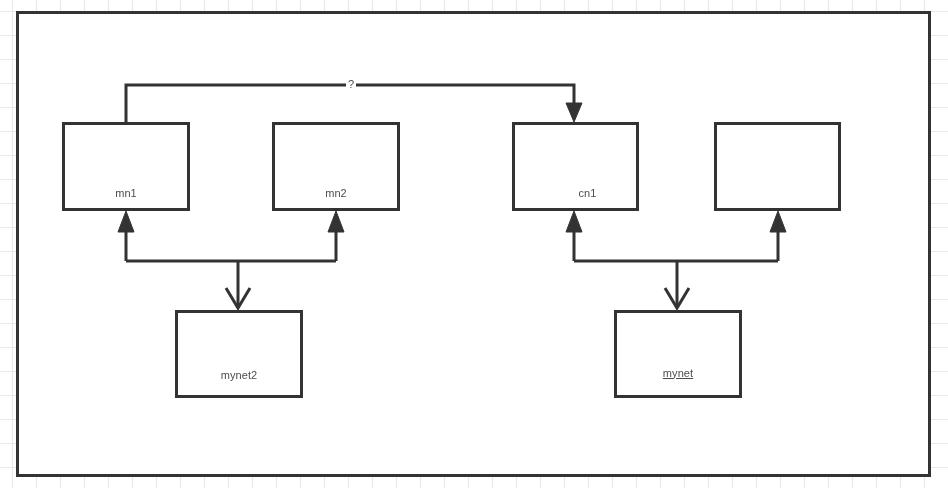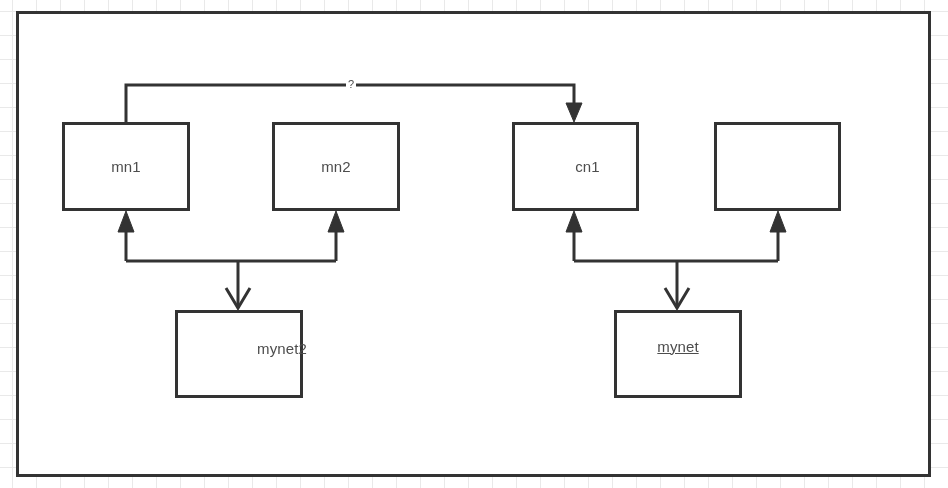--- a/index.html
+++ b/index.html
@@ -30,25 +30,26 @@
     width: 948px;
     height: 488px;
   }
   .node-label {
     position: absolute;
     display: flex;
     align-items: center;
     justify-content: center;
     color: #4d4d4d;
     font-family: "Liberation Sans", sans-serif;
-    font-size: 15px;
+    font-size: 11px;
     line-height: 1;
     letter-spacing: 0.1px;
     pointer-events: none;
     white-space: nowrap;
+    margin-top: 27px;
   }
   .edge-label {
     position: absolute;
     color: #4d4d4d;
     font-family: "Liberation Sans", sans-serif;
     font-size: 11px;
     line-height: 1;
     background: #ffffff;
     padding: 0 2px;
     pointer-events: none;
@@ -105,19 +106,19 @@
     <rect x="615.5" y="311.5" width="125" height="85" fill="#ffffff" stroke="#333333" stroke-width="3"></rect>
   </svg>
 
   <div class="node-label" style="left:62px; top:122px; width:128px; height:89px;">mn1</div>
 
   <div class="node-label" style="left:272px; top:122px; width:128px; height:89px;">mn2</div>
 
   <div class="node-label" style="left:512px; top:122px; width:151px; height:89px;">cn1</div>
 
 
-  <div class="node-label" style="left:175px; top:310px; width:128px; height:76px;padding-left:43px;">mynet2</div>
+  <div class="node-label" style="left:175px; top:310px; width:128px; height:76px;">mynet2</div>
 
   <div class="node-label" style="left:614px; top:310px; width:128px; height:72px;text-decoration:underline;">mynet</div>
 
   <div class="edge-label" style="left:346px; top:79px;">?</div>
 
 </div>
 
 </body></html>

